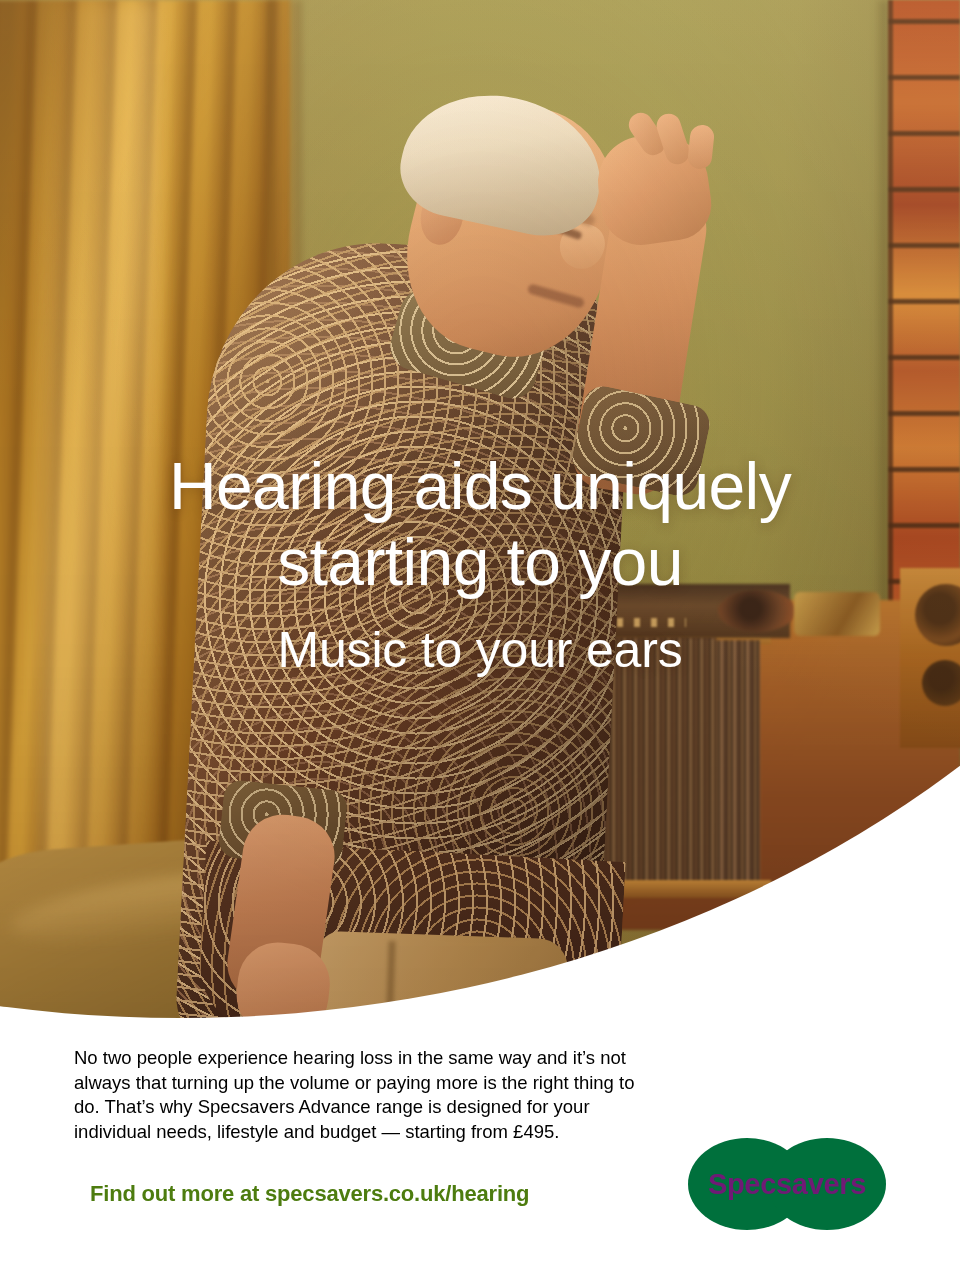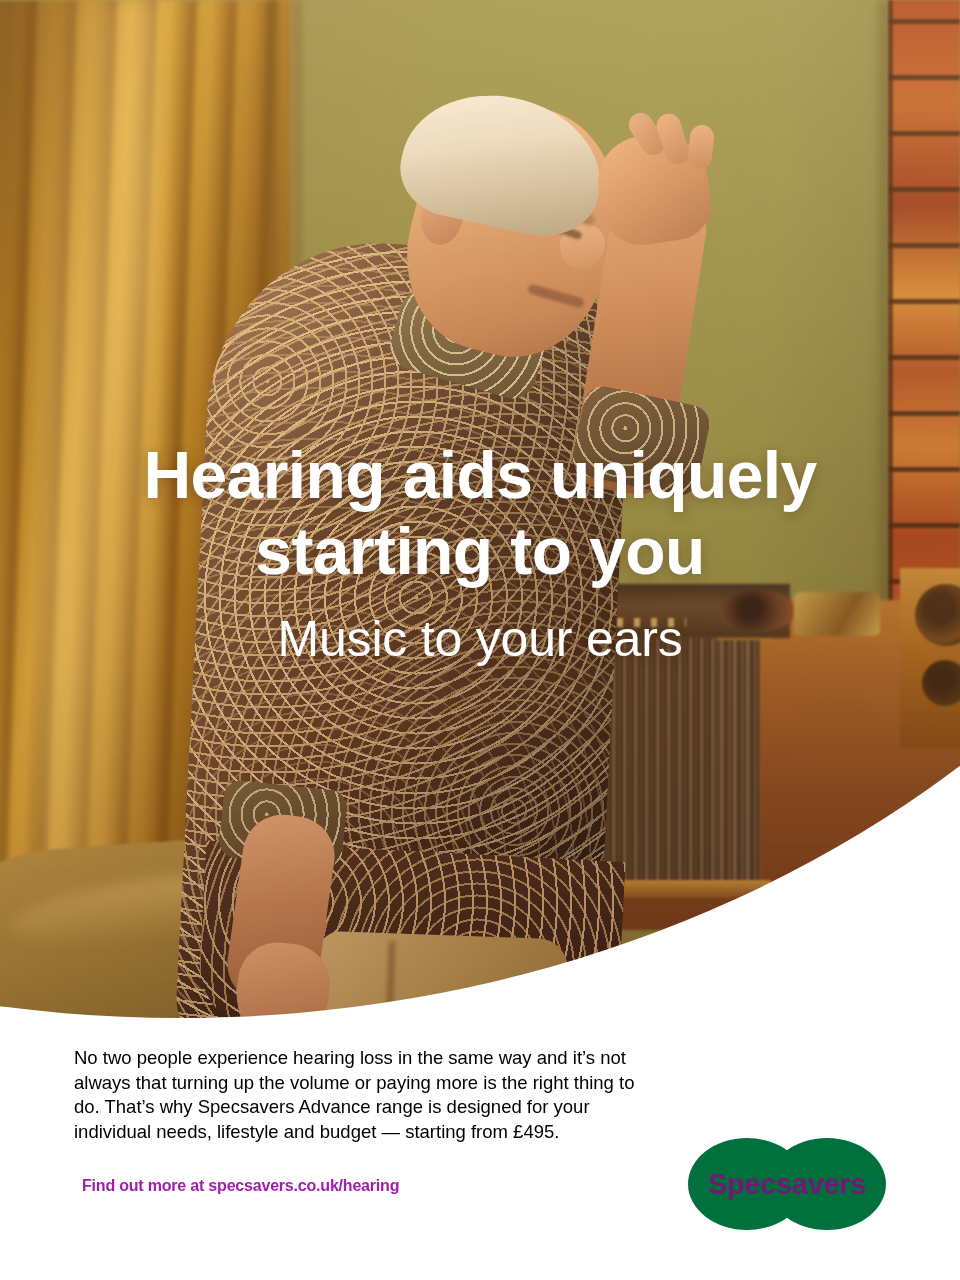--- a/index.html
+++ b/index.html
@@ -429,25 +429,25 @@
   
   .headline-block {
     position: absolute;
     left: 0;
     top: 432px;
     width: 960px;
     text-align: center;
     z-index: 6;
   }
   .headline {
-    margin: 5px;
+    margin: 16px;
     color: #ffffff;
     font-size: 66px;
     line-height: 76px;
-    font-weight: 700;
+    font-weight: 400;
     letter-spacing: -0.6px;
     text-shadow: 0 2px 12px rgba(60,30,10,.28);
   }
   .subheadline {
     margin: 22px 0 0 0;
     color: #ffffff;
     font-size: 50px;
     line-height: 56px;
     font-weight: 300;
     letter-spacing: -0.2px;
@@ -472,23 +472,23 @@
     margin: 0;
     color: #000000;
     font-size: 18.5px;
     line-height: 24.5px;
     font-weight: 400;
   }
   .cta {
     position: absolute;
     left: 74px;
     top: 134px;
-    margin: 8px;
-    color: #a21caf;
-    font-size: 16px;
+    margin: 16px;
+    color: #4d7c0f;
+    font-size: 22px;
     line-height: 28px;
     font-weight: 700;
     letter-spacing: -0.2px;
   }
 
   
   .advance-logo {
     position: absolute;
     left: 724px;
     top: 24px;

